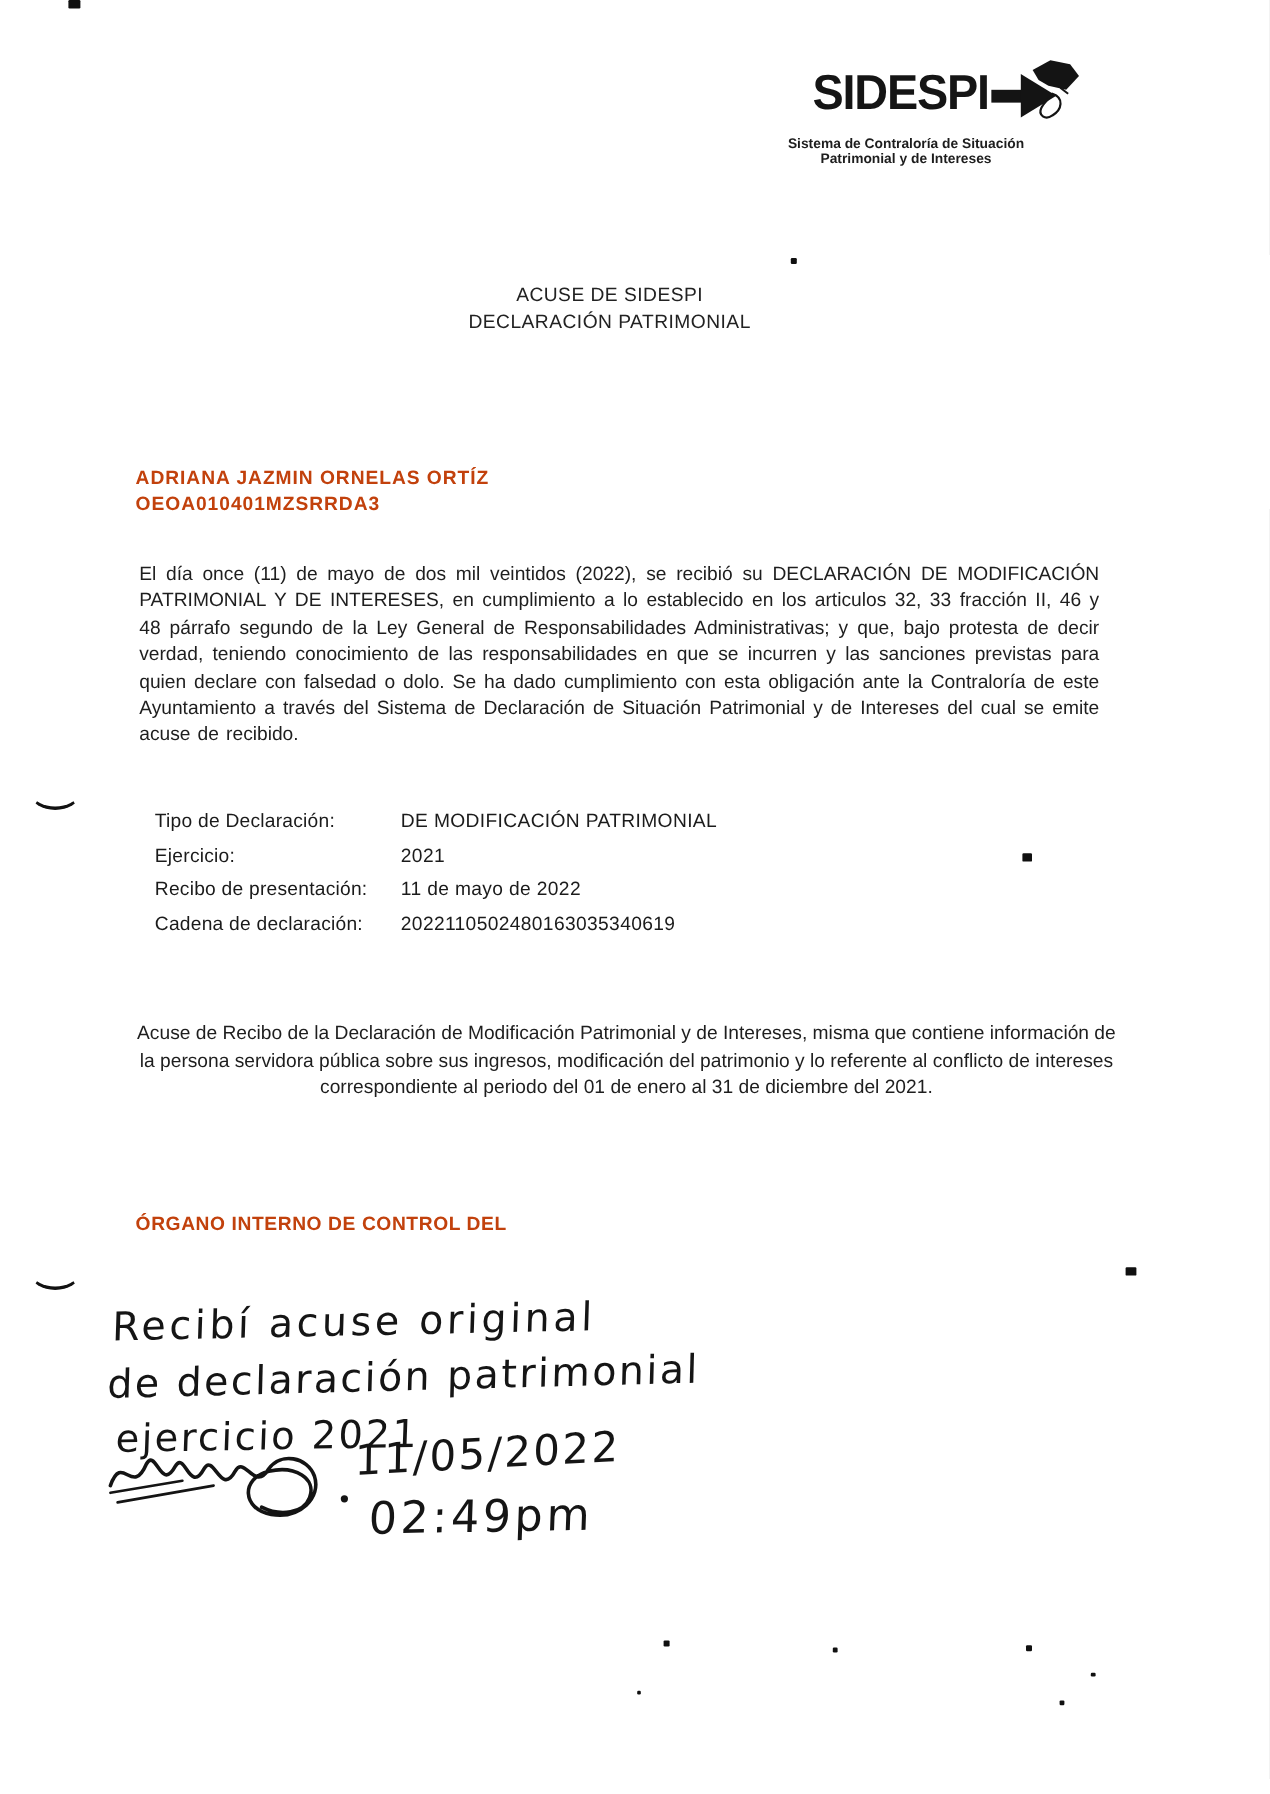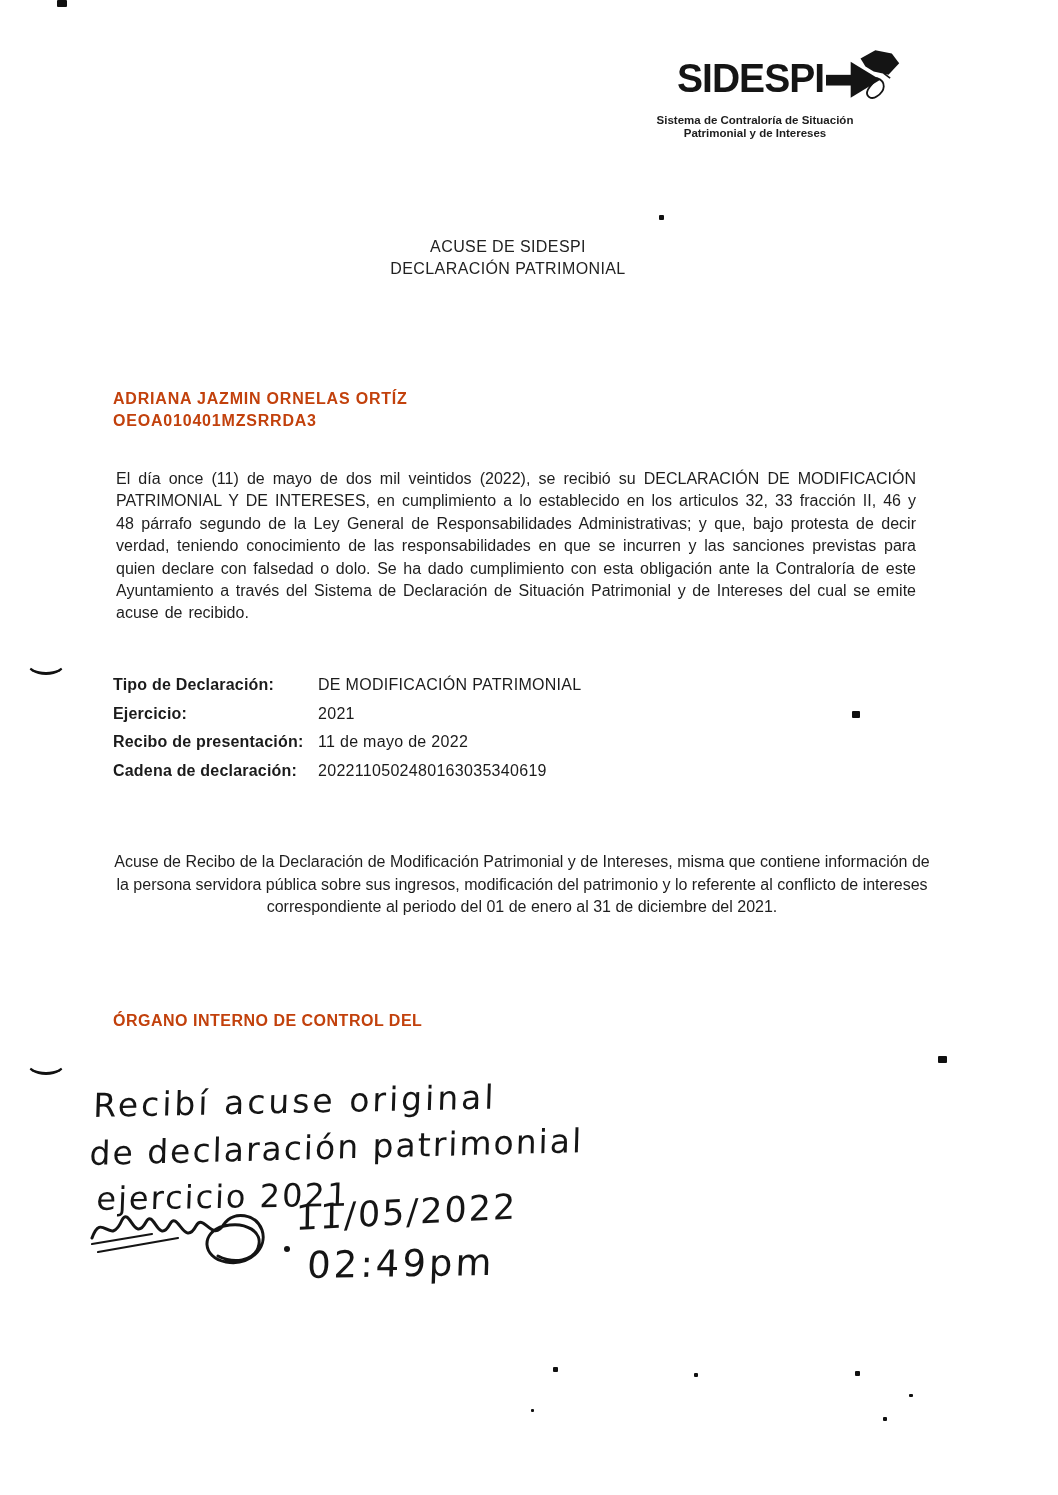--- a/index.html
+++ b/index.html
@@ -32,21 +32,21 @@
   .recipient{position:absolute;left:113px;top:388px;font-size:16px;font-weight:bold;line-height:22px;letter-spacing:0.8px;color:#c2410c;}
   
   .body-par{
     position:absolute;left:100px;top:452px;width:800px;margin:16px;
     font-size:16px;line-height:22.4px;text-align:justify;
     word-spacing:1.5px;color:#1e1e1e;
   }
   
   .details{position:absolute;left:113px;top:676px;font-size:16px;color:#1b1b1b;}
   .detail-row{display:flex;height:28.6px;align-items:flex-start;}
-  .detail-label{width:205px;font-weight:bold;letter-spacing:0.2px;}
+  .detail-label{width:205px;font-weight:normal;letter-spacing:0.2px;margin-left:16px;}
   .detail-value{letter-spacing:0.3px;text-align:center;}
   
   .summary-par{
     position:absolute;left:113px;top:851px;width:818px;margin:0;
     font-size:16px;line-height:22.6px;text-align:center;color:#1e1e1e;
   }
   
   .office{
     position:absolute;left:113px;top:1012px;margin:0;
     font-size:16px;font-weight:bold;letter-spacing:0.5px;color:#c2410c;

